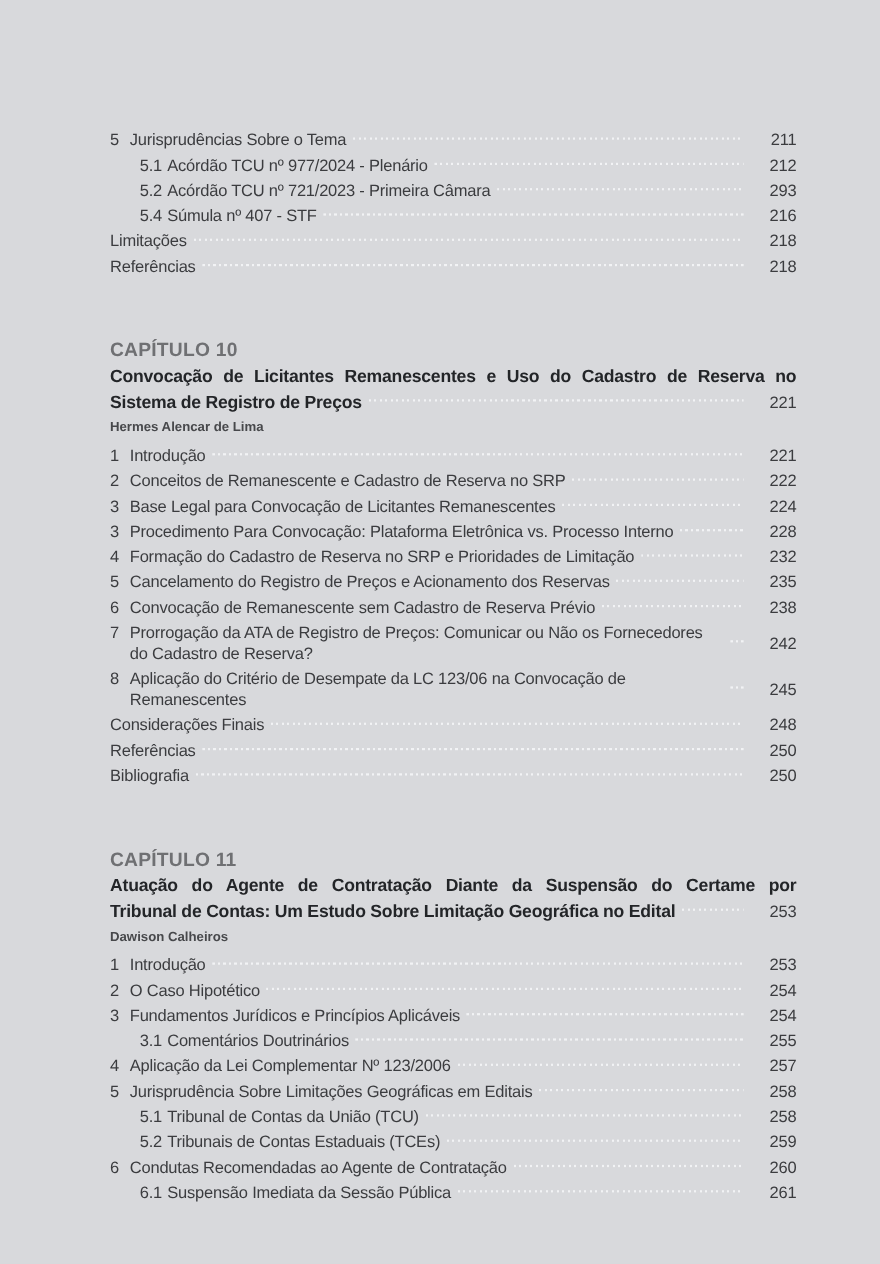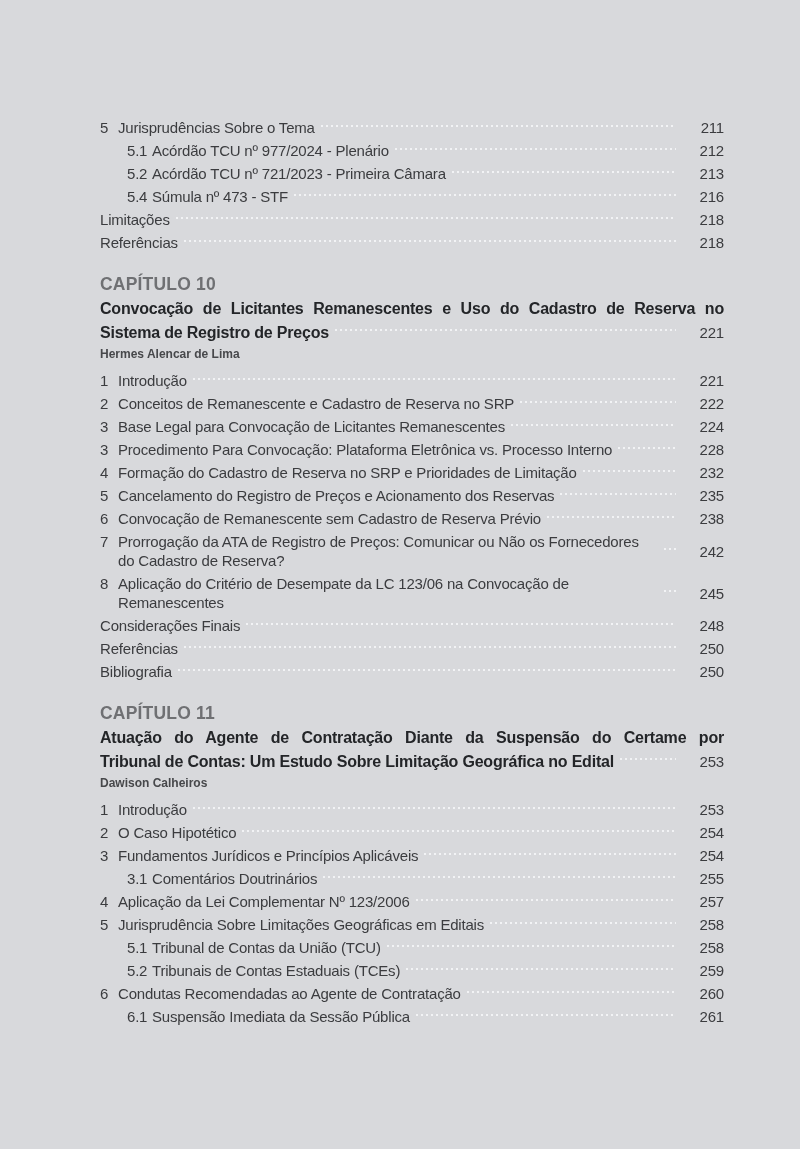--- a/index.html
+++ b/index.html
@@ -29,21 +29,21 @@
   .leader {
     flex: 1 1 auto;
     min-width: 12px;
     height: 2px;
     margin: 0 0 4px 6px;
     background-image: repeating-linear-gradient(to right, var(--dots, #f2f3f5) 0 2px, transparent 2px 5px);
   }
   .pagenum { width: 48px; flex-shrink: 0; text-align: right; }
 
   
-  .chapter { margin-top: 20px; }
+  .chapter { margin-top: 54px; }
   .chapter-label {
     font-size: 17.5px;
     font-weight: bold;
     line-height: 24px;
     letter-spacing: 0.2px;
     color: var(--chapter, #6f7073);
     margin-bottom: 1px;
   }
   .chapter-title {
     font-size: 16px;
@@ -86,29 +86,29 @@
       <span class="leader"></span>
       <span class="pagenum">212</span>
     </div>
   </div>
 
   <div class="entry lvl2">
     <span class="num">5.2</span>
     <div class="row-body">
       <span class="label">Acórdão TCU nº 721/2023 - Primeira Câmara</span>
       <span class="leader"></span>
-      <span class="pagenum">213</span>
+      <span class="pagenum">293</span>
     </div>
   </div>
 
 
   <div class="entry lvl2">
     <span class="num">5.4</span>
     <div class="row-body">
-      <span class="label">Súmula nº 473 - STF</span>
+      <span class="label">Súmula nº 407 - STF</span>
       <span class="leader"></span>
       <span class="pagenum">216</span>
     </div>
   </div>
 
   <div class="entry lvl0">
 
     <div class="row-body">
       <span class="label">Limitações</span>
       <span class="leader"></span>

